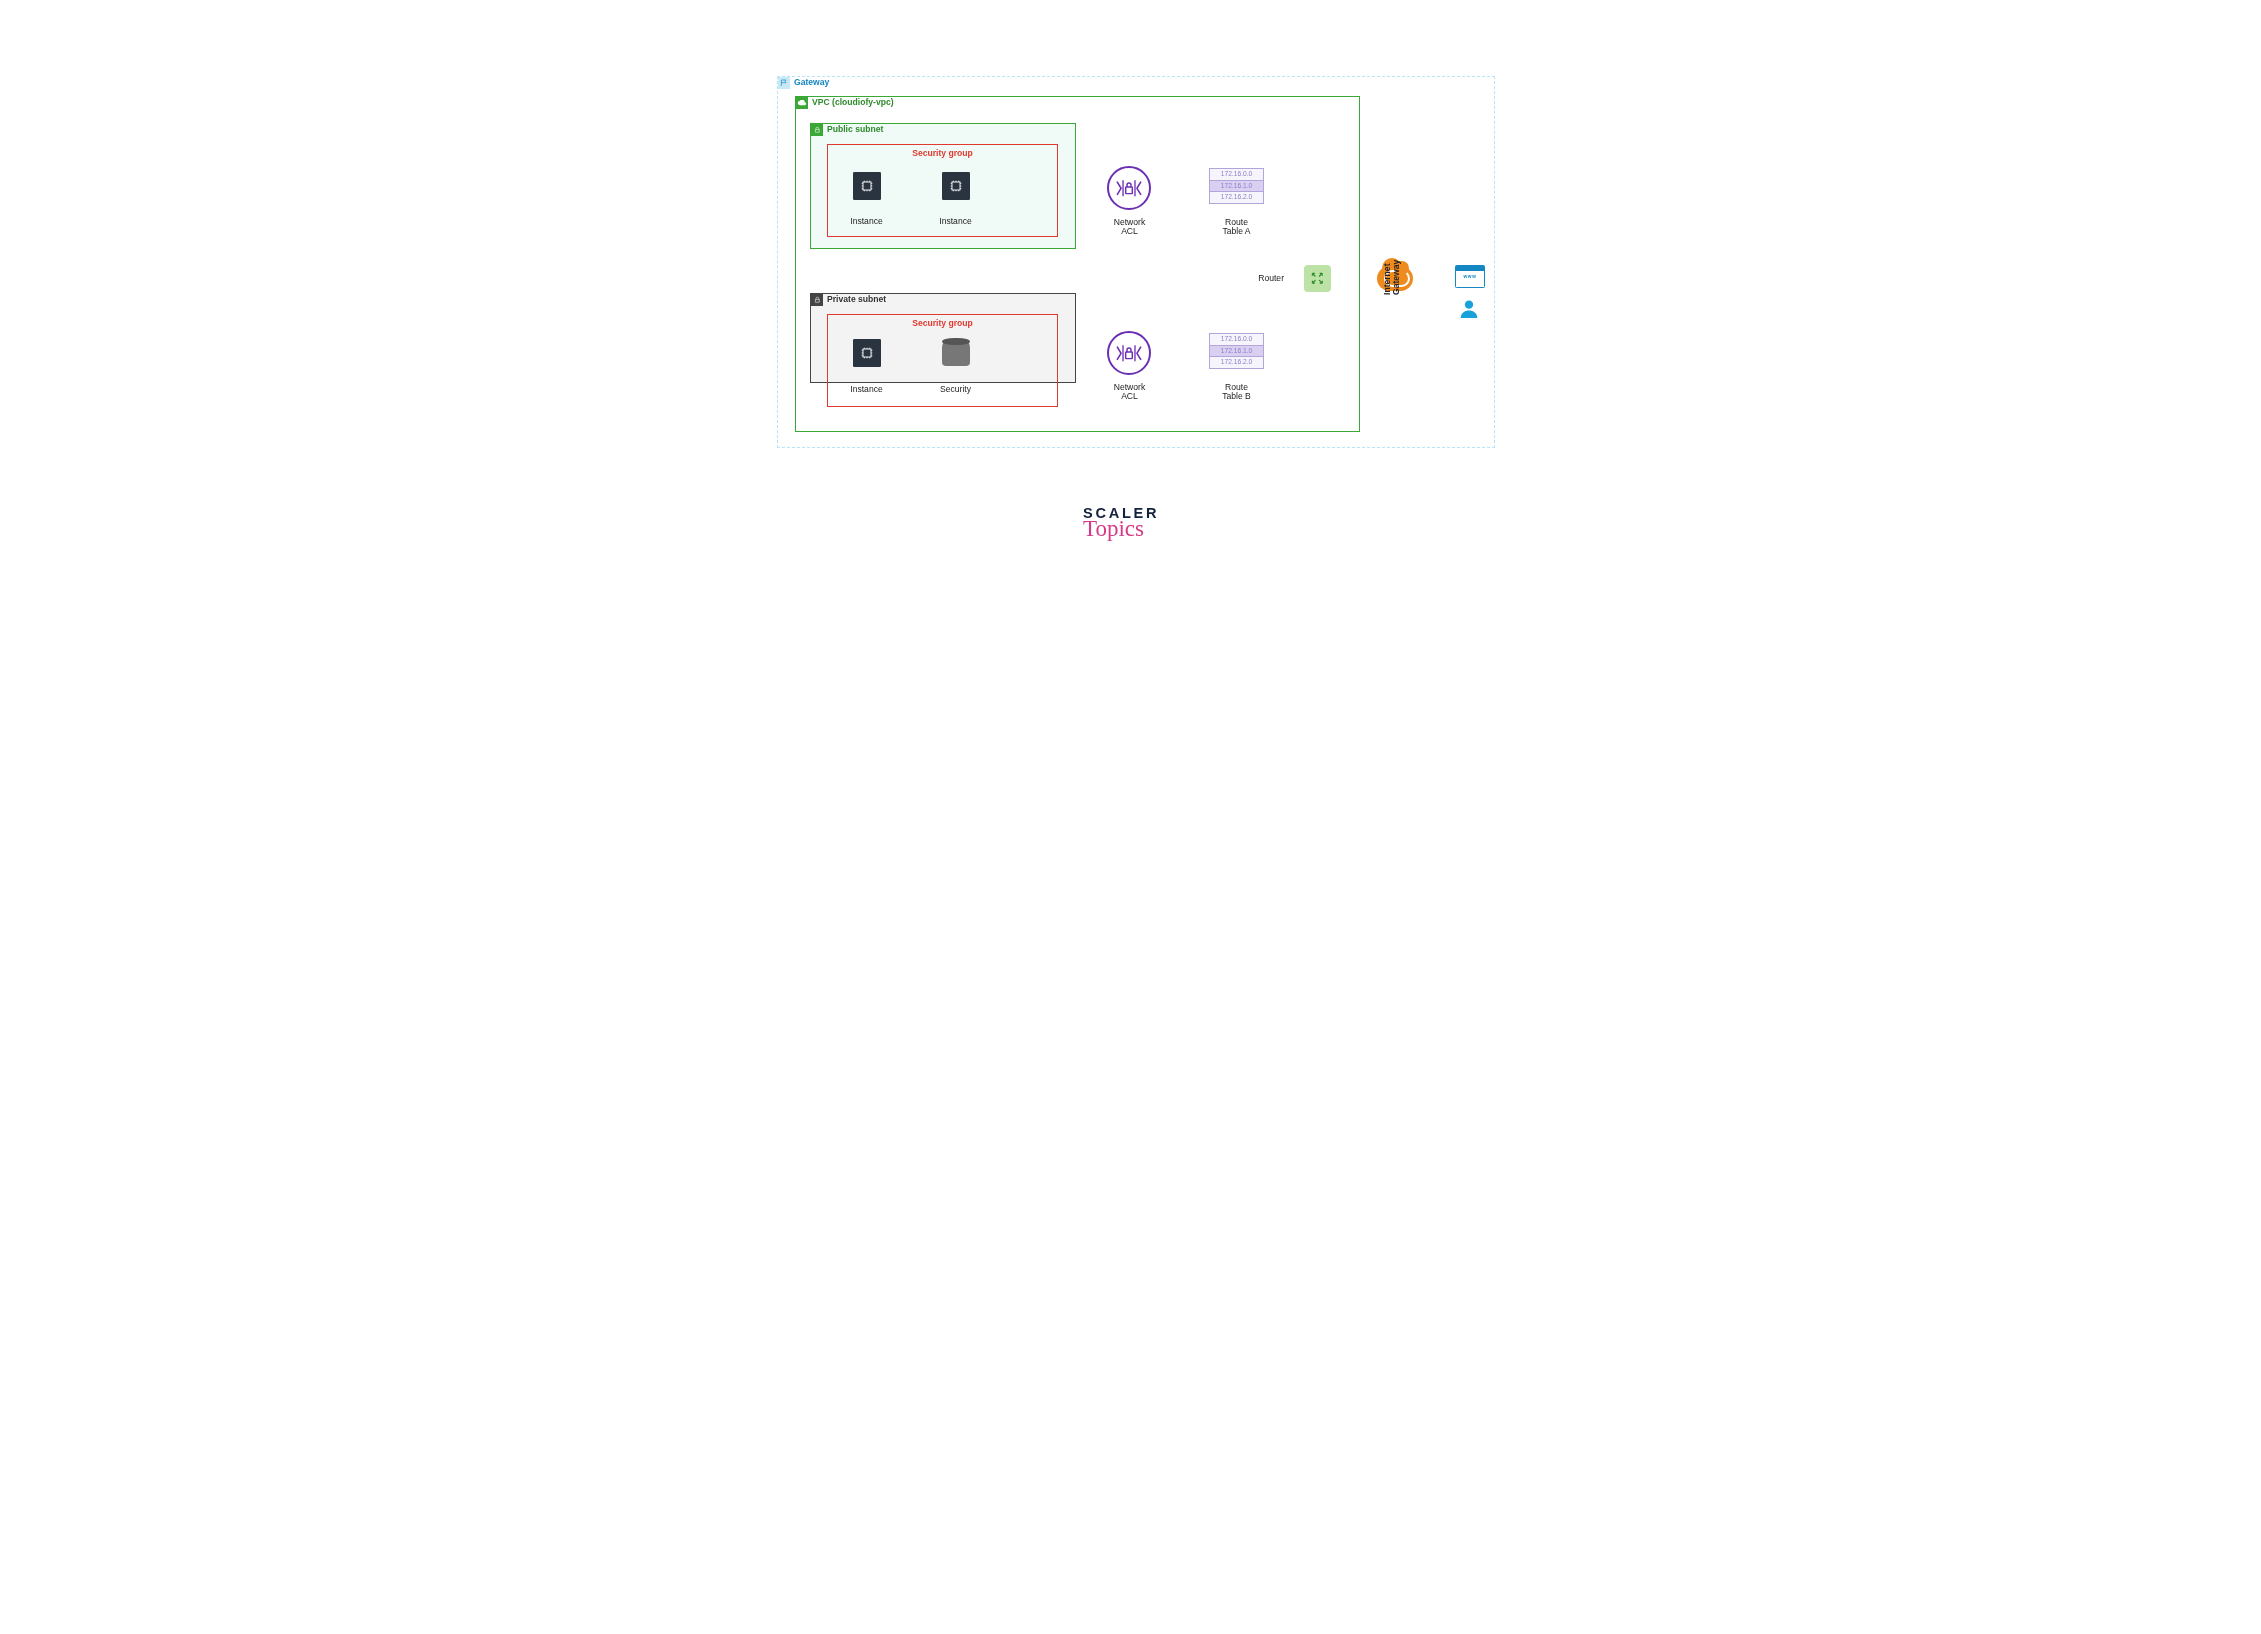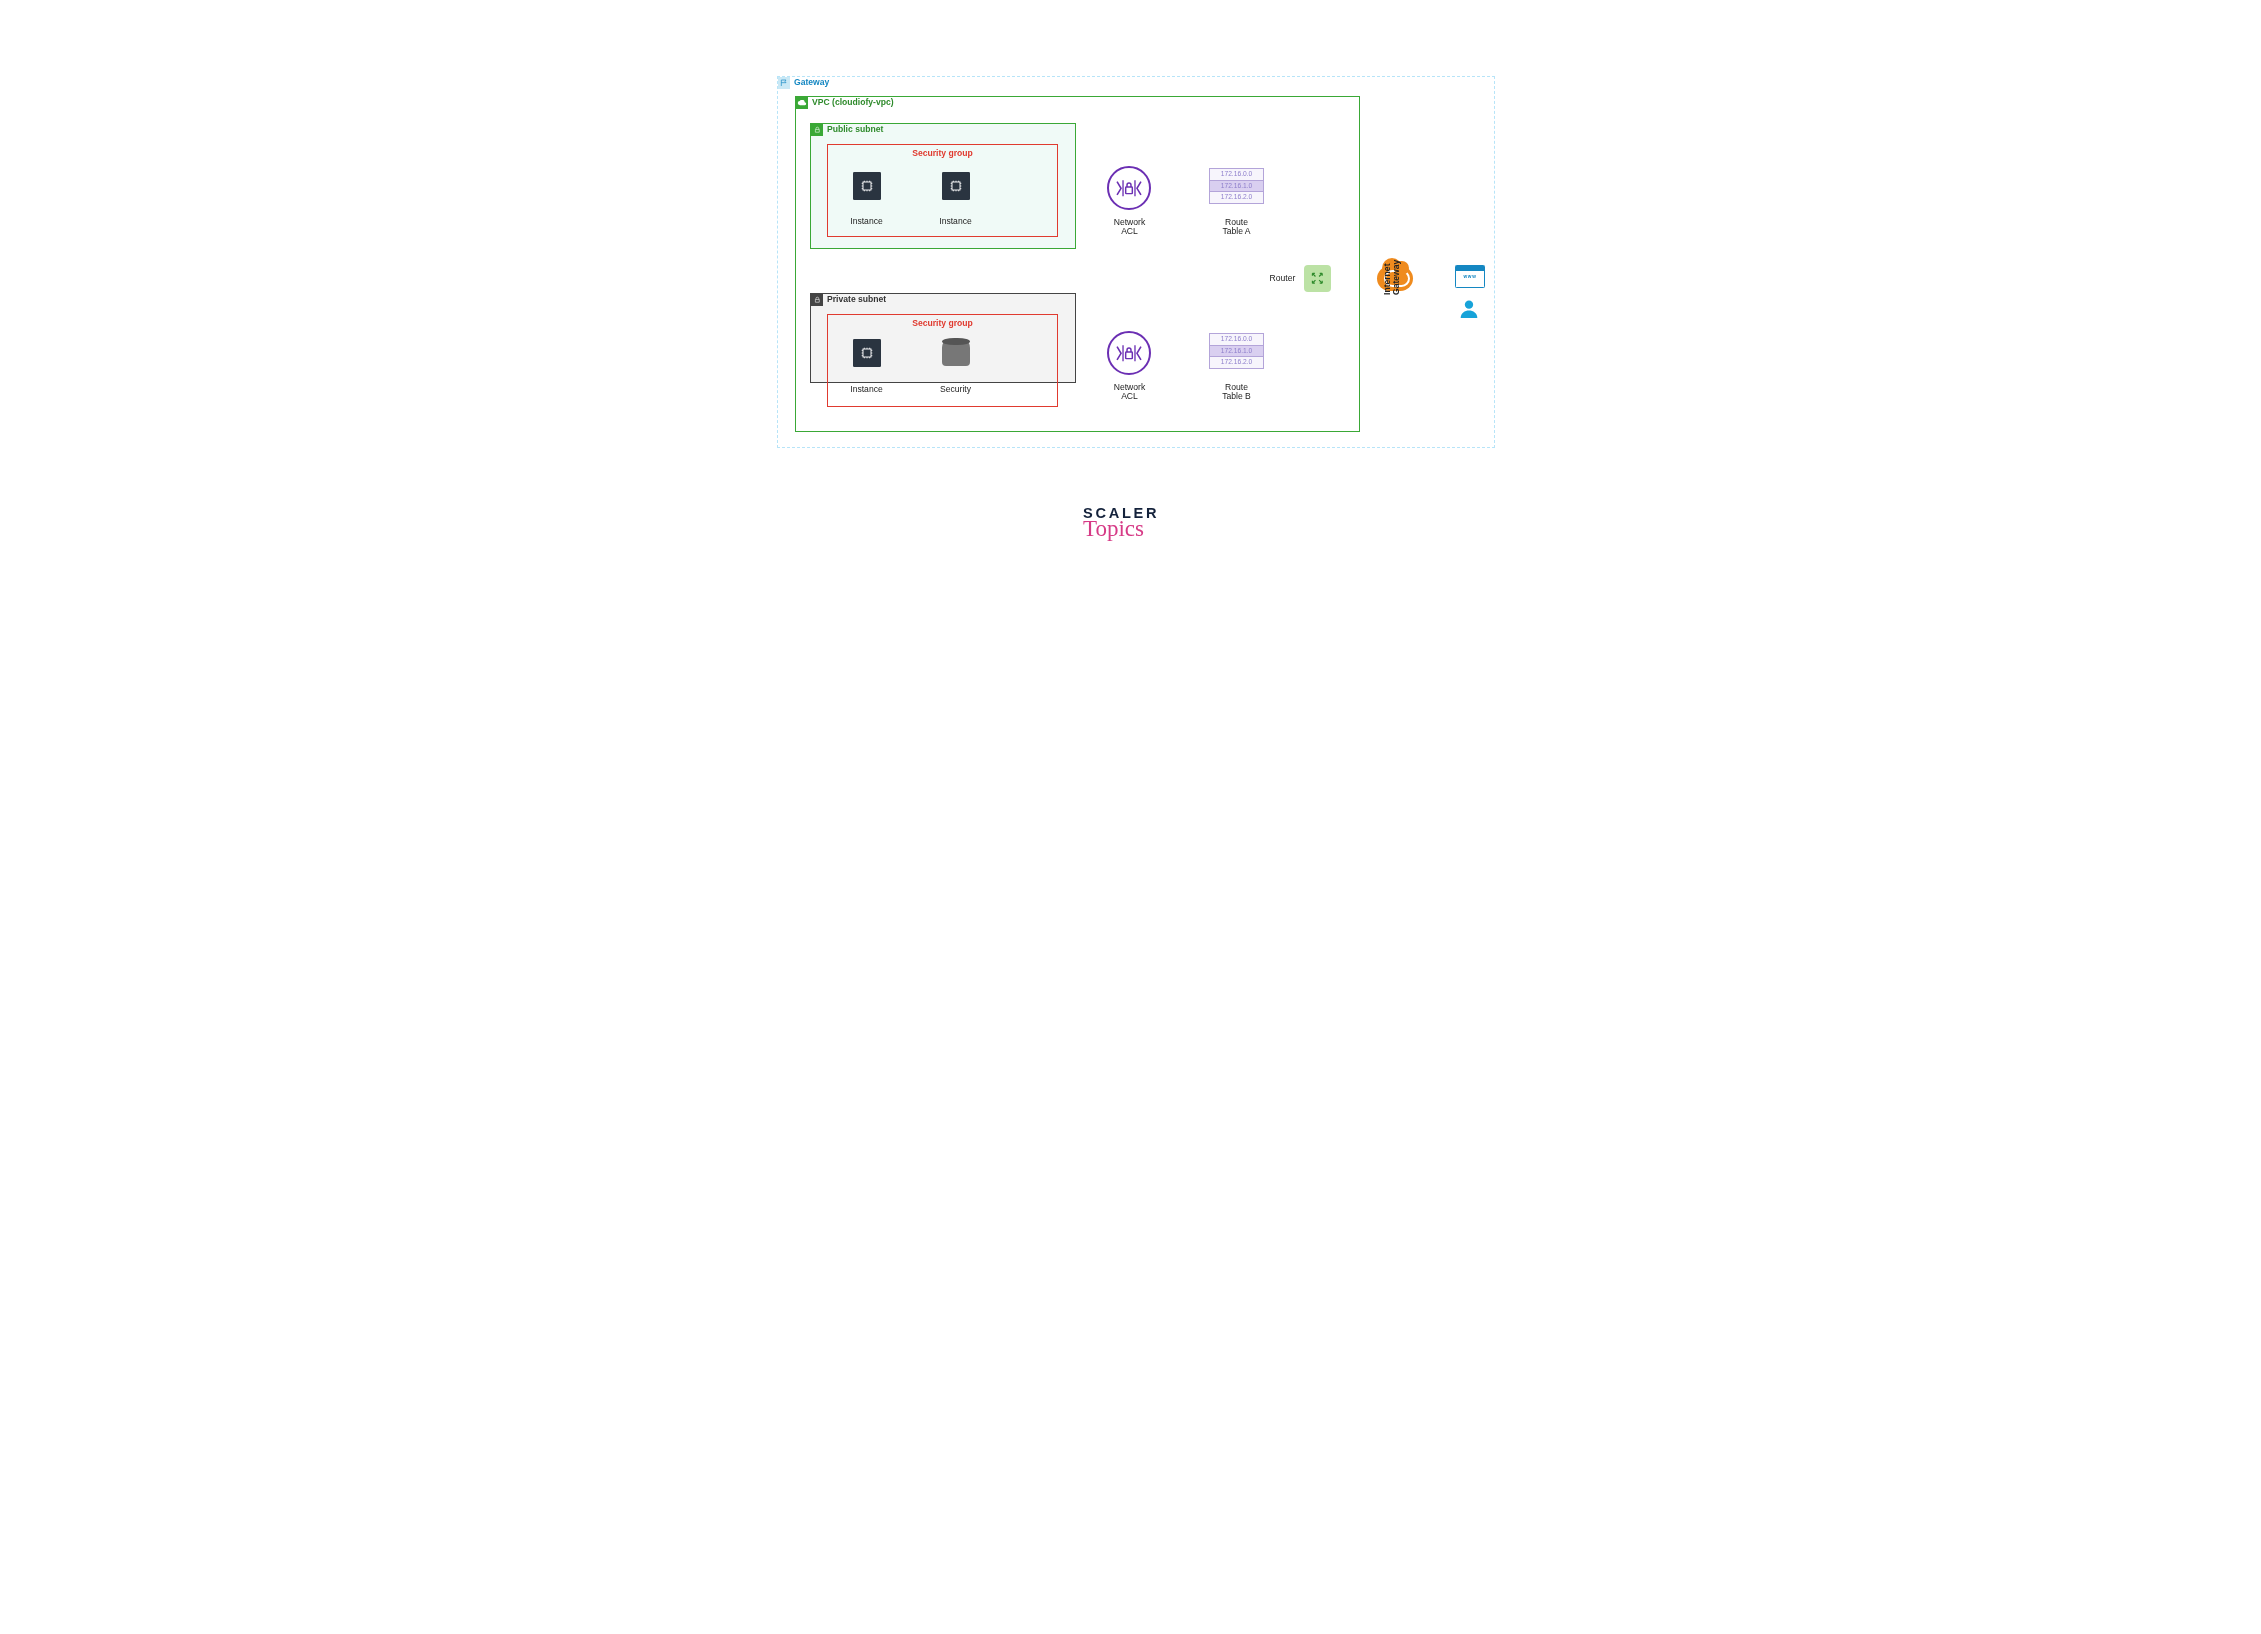--- a/index.html
+++ b/index.html
@@ -338,21 +338,21 @@
   </div>
   <span class="label" style="left:504px; top:383px; width:55px; line-height:9.3px;">Route
 Table B</span>
 
   <div class="router" style="left:599px; top:265px;">
     <svg width="14.6" height="14.6" viewBox="0 0 24 24">
       <path stroke="#2e8a2b" stroke-width="2" fill="none" d="M4 4l5 5M20 4l-5 5M4 20l5-5M20 20l-5-5"></path>
       <path stroke="#2e8a2b" stroke-width="2" fill="none" d="M4 4h4M4 4v4 M20 4h-4M20 4v4 M4 20h4M4 20v-4 M20 20h-4M20 20v-4"></path>
     </svg>
   </div>
-  <span class="label" style="left:559px; top:273px; width:37px; ">Router</span>
+  <span class="label" style="left:542px; top:273px; width:37px; text-align:right;">Router</span>
 
   <div class="igw" style="left:672px; top:266px;">
     <div class="igw-inner"></div>
   </div>
   <span class="label" style="left:678px; top:295px; width:13.3px; transform:rotate(-90deg); transform-origin:left top; line-height:8.6px; font-weight:bold;">Internet
 Gateway</span>
 
   <div class="browser" style="left:750px; top:265px;">
     <span>www</span>
   </div>

